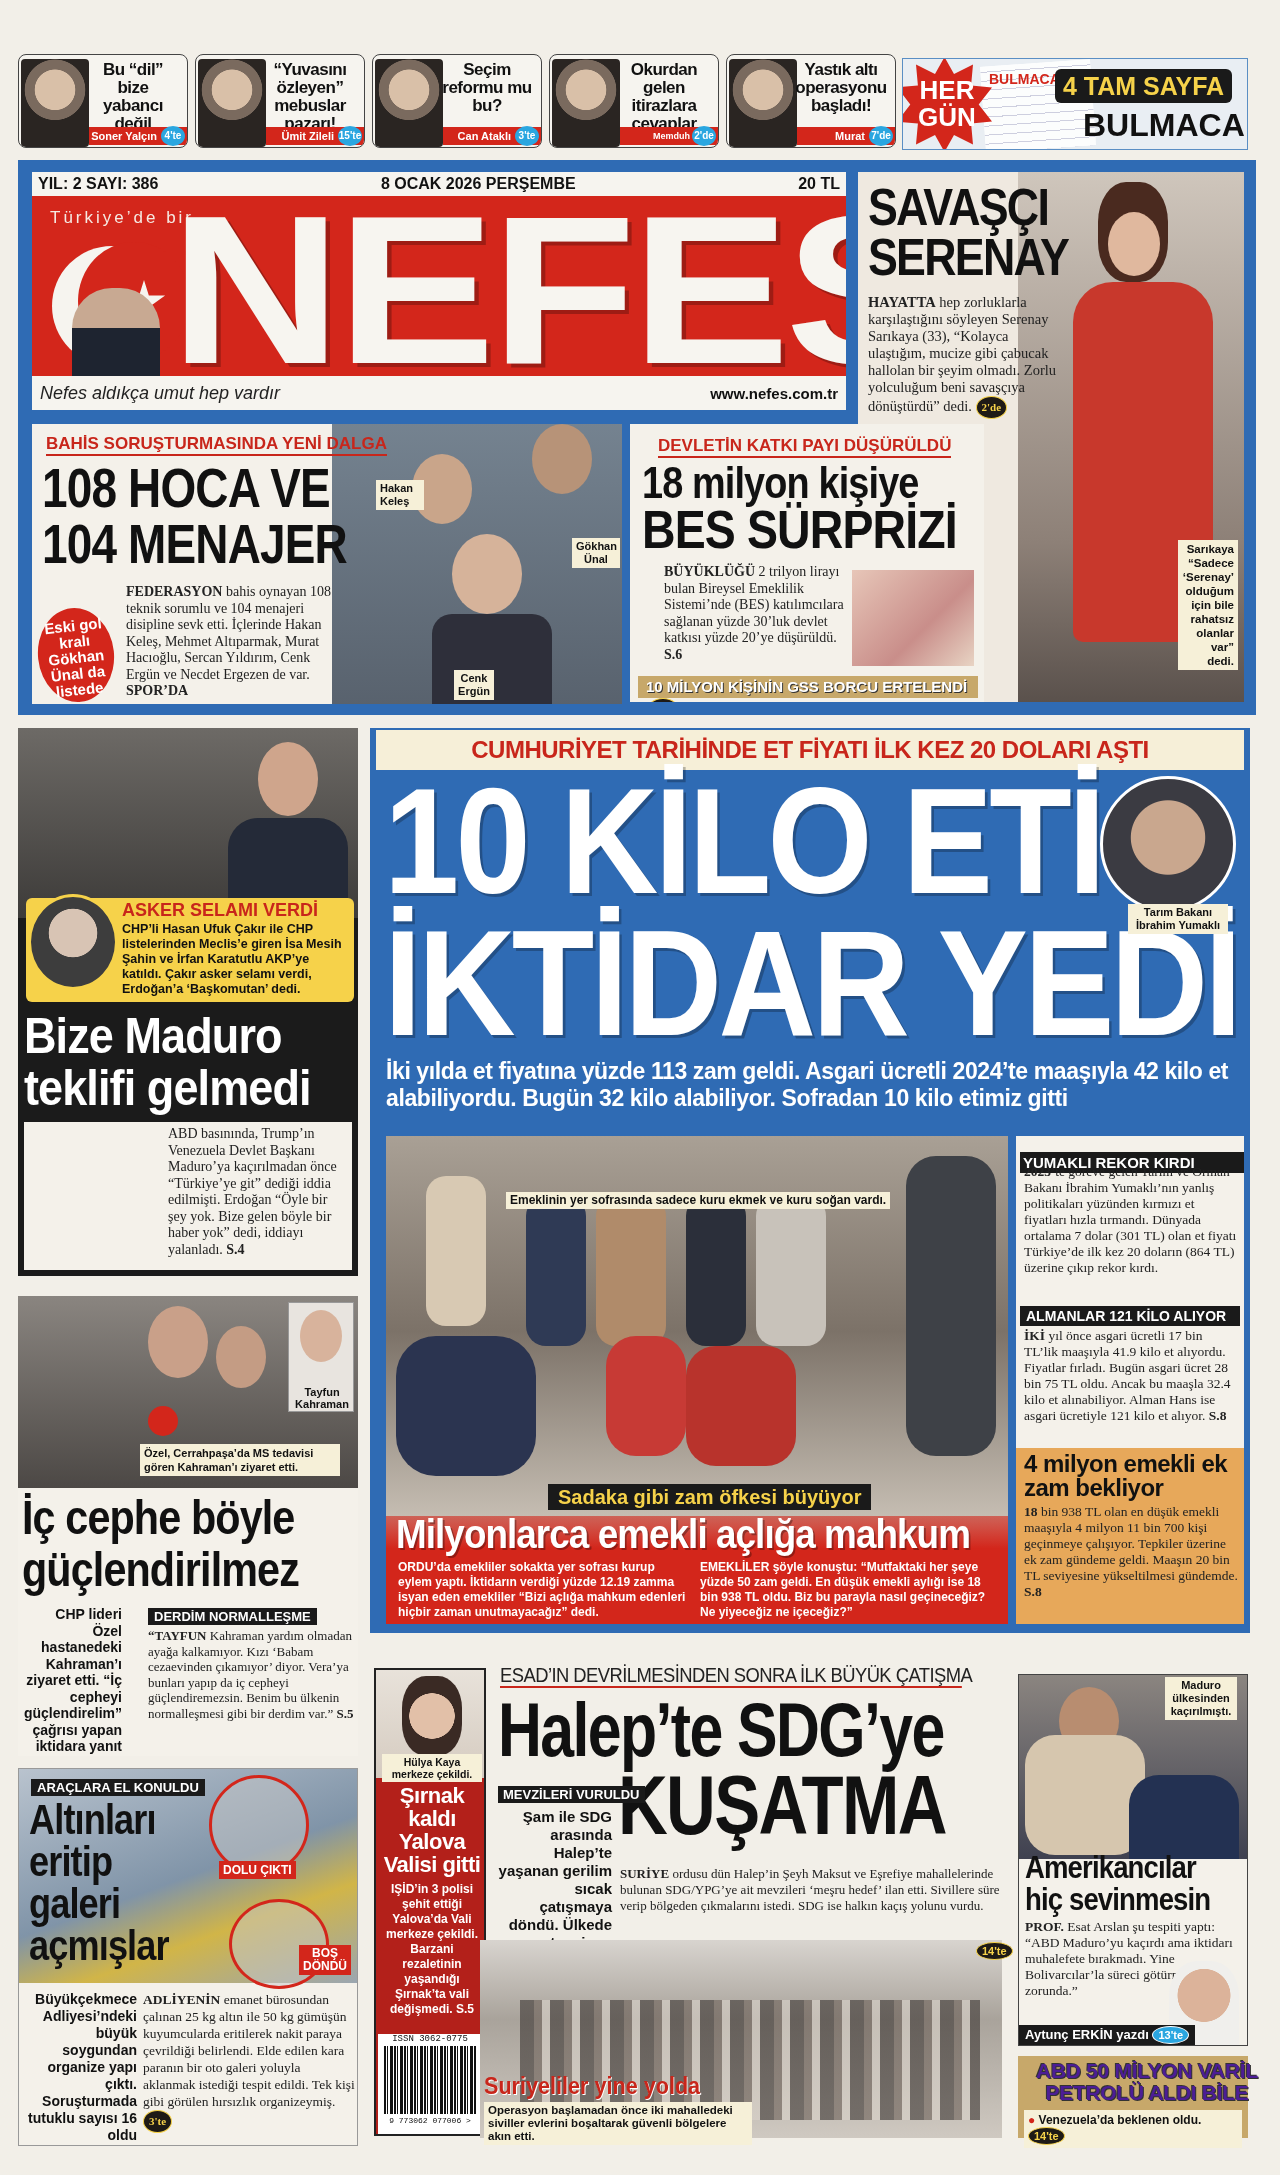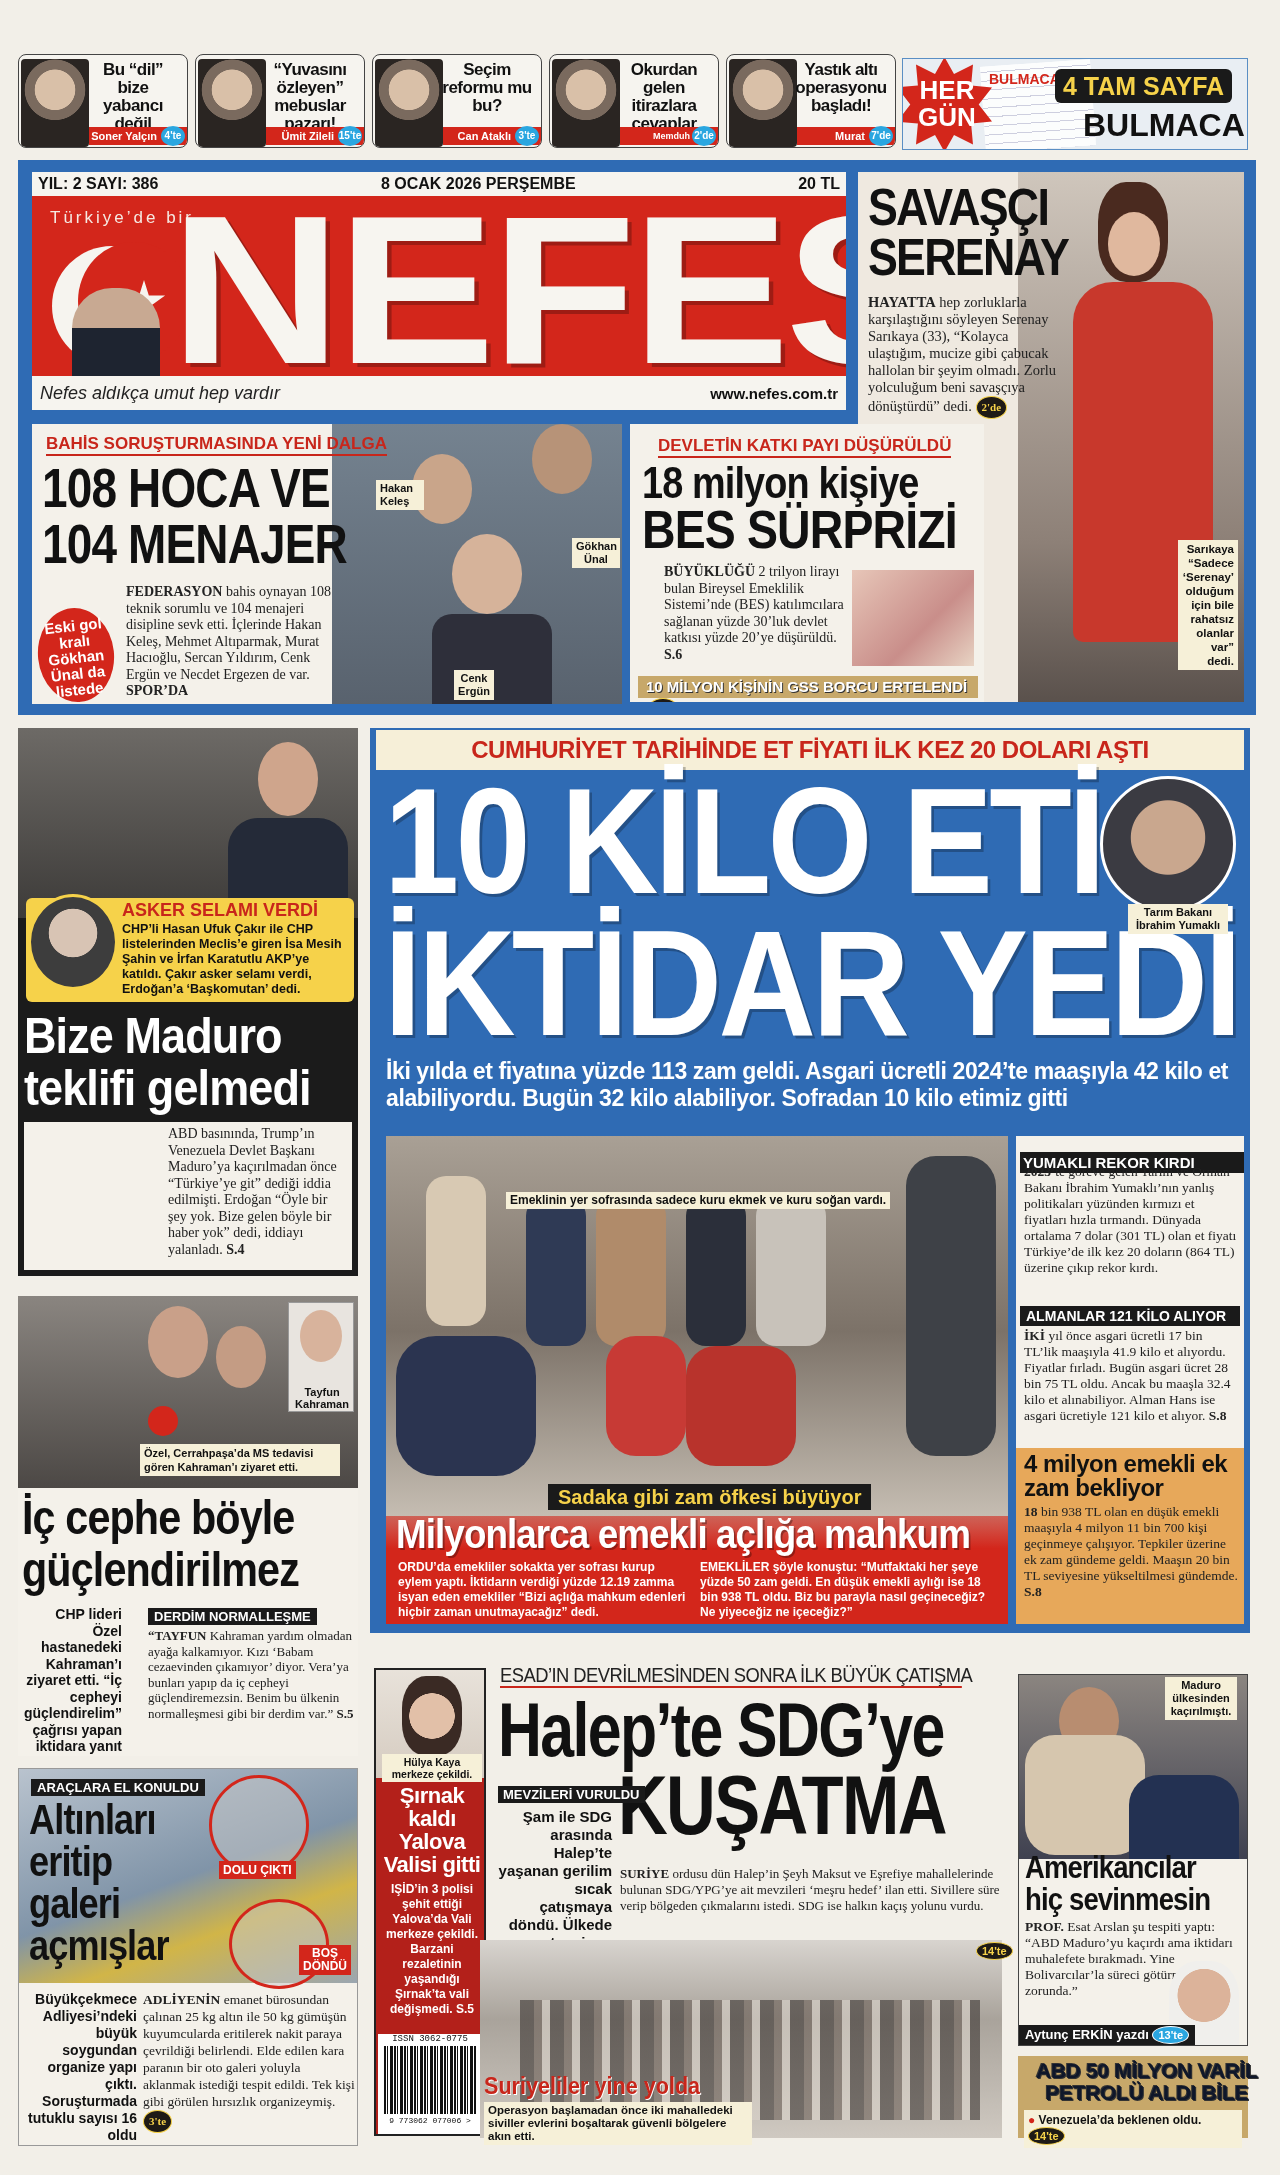--- a/index.html
+++ b/index.html
@@ -262,18 +262,18 @@
   <div class="abs" style="left:6px;top:176px;font-weight:900;font-size:32px;line-height:32px;letter-spacing:-1px;transform:scaleX(.86);transform-origin:left top;white-space:nowrap">
     <div>Amerikancılar</div>
     <div>hiç sevinmesin</div>
   </div>
   <p class="body abs" style="left:6px;top:244px;width:218px;font-size:13.5px;line-height:16px"><b>PROF.</b><span> Esat Arslan şu tespiti yaptı: “ABD Maduro’yu kaçırdı ama iktidarı muhalefete bırakmadı. Yine Bolivarcılar’la süreci götürmek zorunda.”</span></p>
   <div class="abs" style="left:150px;top:286px;width:70px;height:86px;border-radius:40% 40% 0 0;background:radial-gradient(circle at 50% 40%,#dcb39a 0 42%,#f0efec 43%)"></div>
   <div class="abs blk" style="left:0;top:350px;padding:1px 6px;font-size:13px"><span>Aytunç ERKİN yazdı</span> <span class="pgbadge" style="background:#2aa6e0;color:#fff;border-color:#fff">13'te</span></div>
 </div>
 
 <div class="abs" style="left:1018px;top:2056px;width:230px;height:82px;background:#c7a86a">
-  <div class="abs" style="left:0;top:4px;width:258px;text-align:center;color:#0f172a;font-weight:900;font-size:21px;line-height:22px;text-shadow:1px 1px 0 #333,-1px -1px 0 #333;letter-spacing:-.3px">
+  <div class="abs" style="left:0;top:4px;width:258px;text-align:center;color:#4c1d95;font-weight:900;font-size:21px;line-height:22px;text-shadow:1px 1px 0 #333,-1px -1px 0 #333;letter-spacing:-.3px">
     <div>ABD 50 MİLYON VARİL</div>
     <div>PETROLÜ ALDI BİLE</div>
   </div>
   <div class="abs" style="left:6px;top:54px;width:218px;background:#f6f0d8;font-weight:700;font-size:12px;padding:3px 4px"><span style="color:#d3261b">●</span> <span>Venezuela’da beklenen oldu.</span> <span class="pgbadge">14'te</span></div>
 </div>
 
 </body></html>

